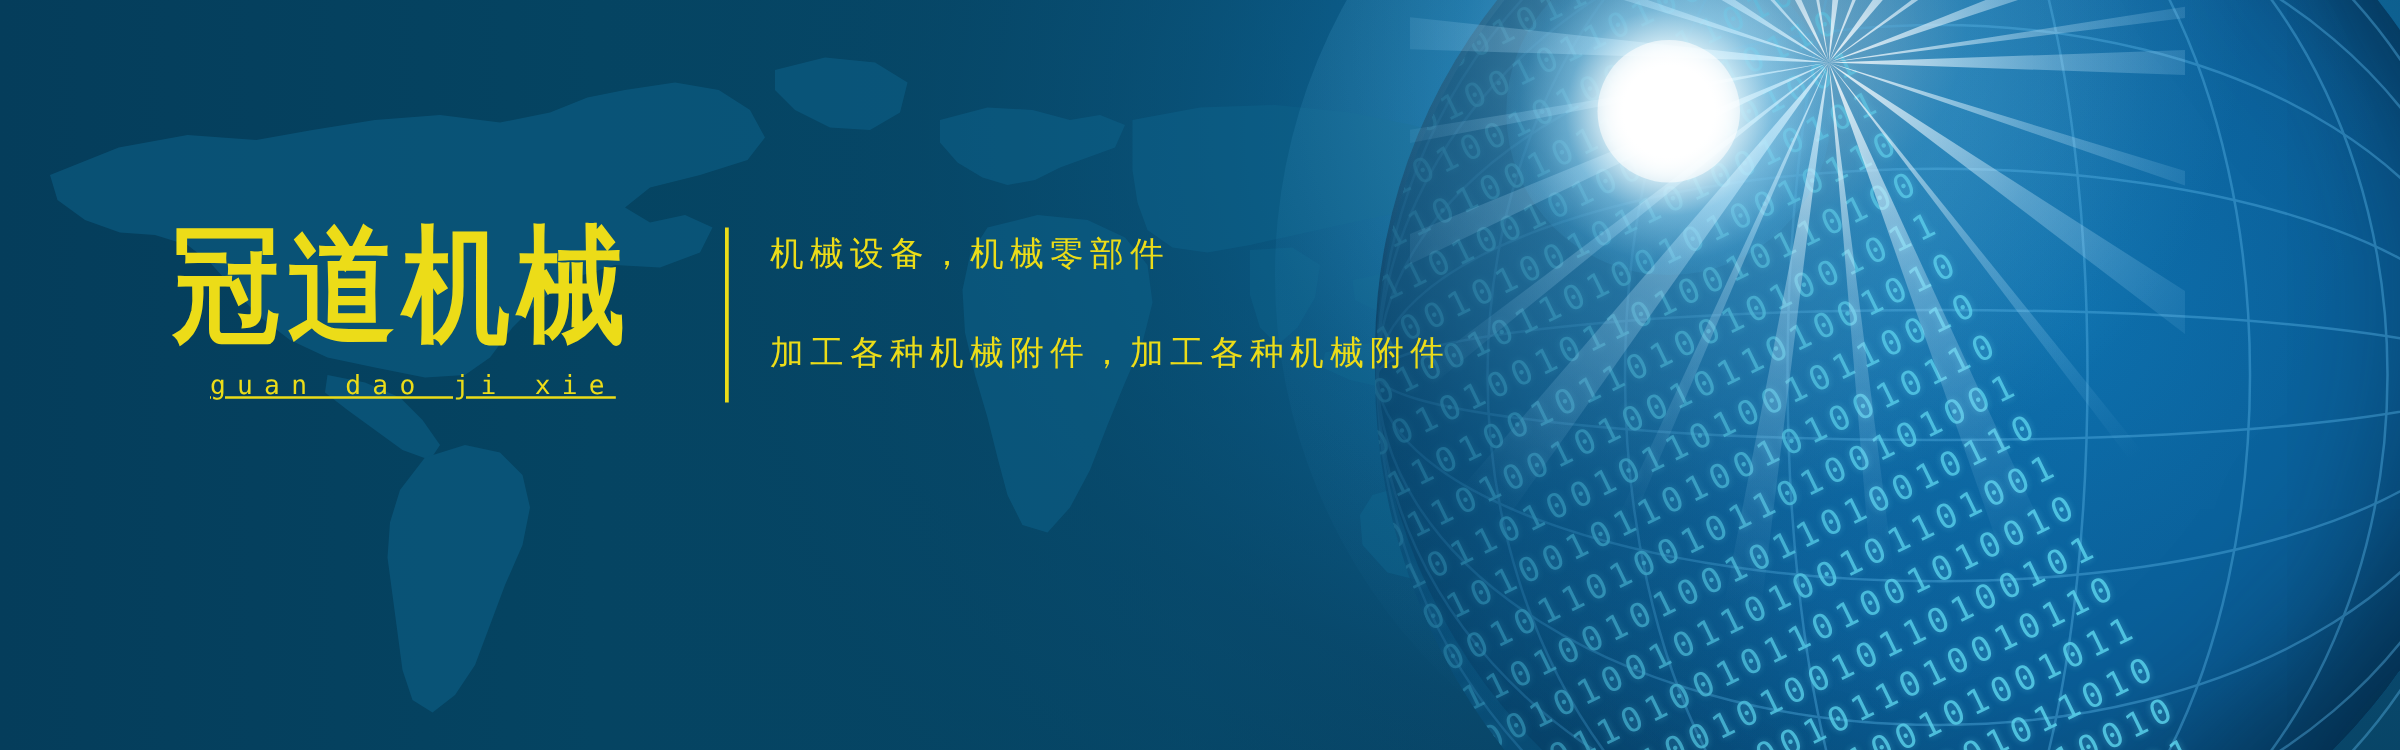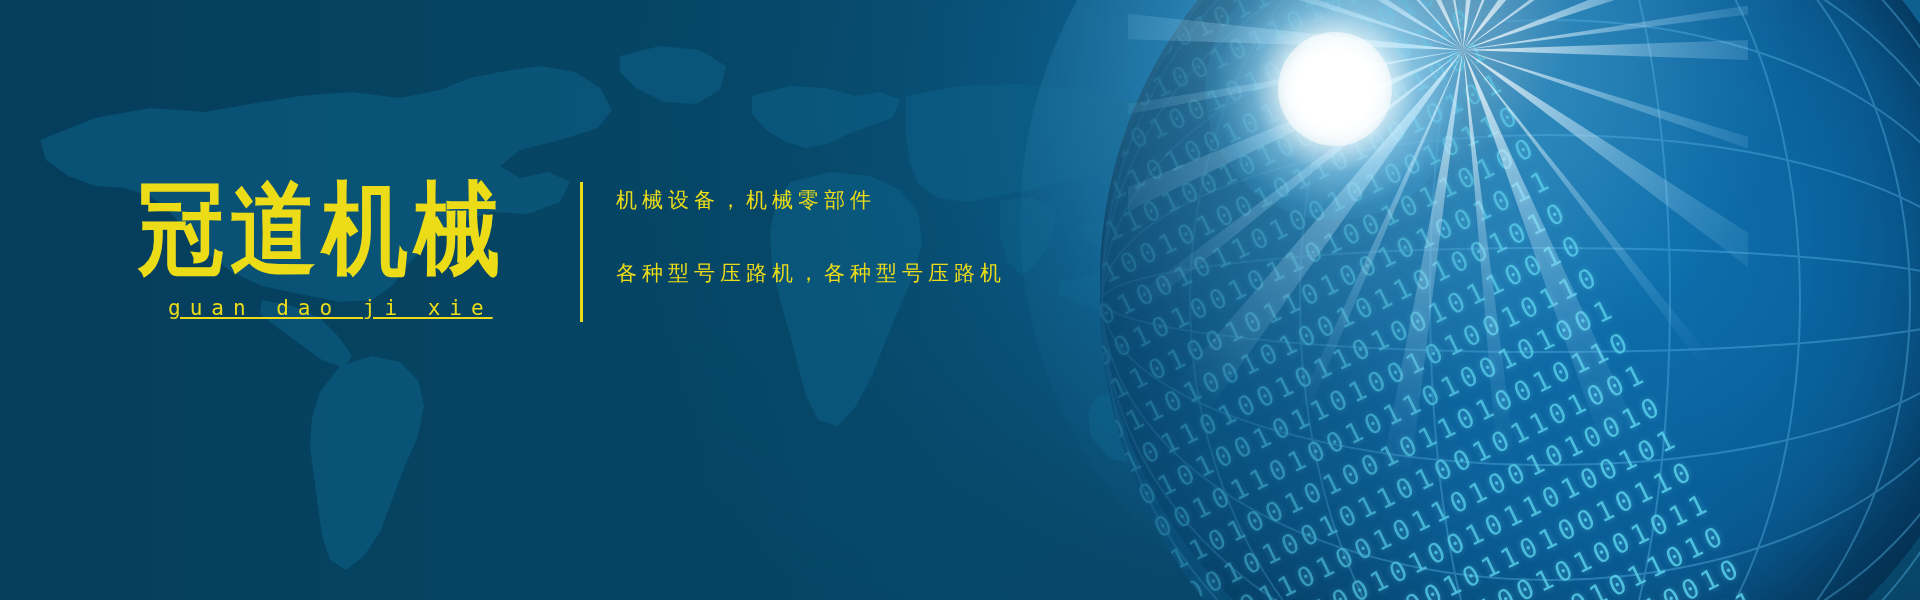--- a/index.html
+++ b/index.html
@@ -167,21 +167,21 @@
   }
 
   .taglines {
     position: absolute;
     left: 588px;
     top: 190px;
     width: 980px;
   }
   .tagline {
     font-family: "DejaVu Sans", "Liberation Sans", sans-serif;
-    font-size: 21px;
+    font-size: 27px;
     letter-spacing: 5px;
     color: #ecdc18;
     line-height: 1;
     white-space: nowrap;
   }
   .tagline + .tagline { margin-top: 52px; }
 </style>
 </head>
 <body>
 
@@ -388,17 +388,17 @@
 
     <div class="logo-block">
       <div class="logo-cn">冠道机械</div>
       <div class="logo-py">guan dao ji xie</div>
     </div>
 
     <div class="divider"></div>
 
     <div class="taglines">
       <div class="tagline">机械设备，机械零部件</div>
-      <div class="tagline">各种型号压路机，各种型号压路机</div>
+      <div class="tagline">加工各种机械附件，加工各种机械附件</div>
     </div>
 
   </div>
 </div>
 
 </body></html>

